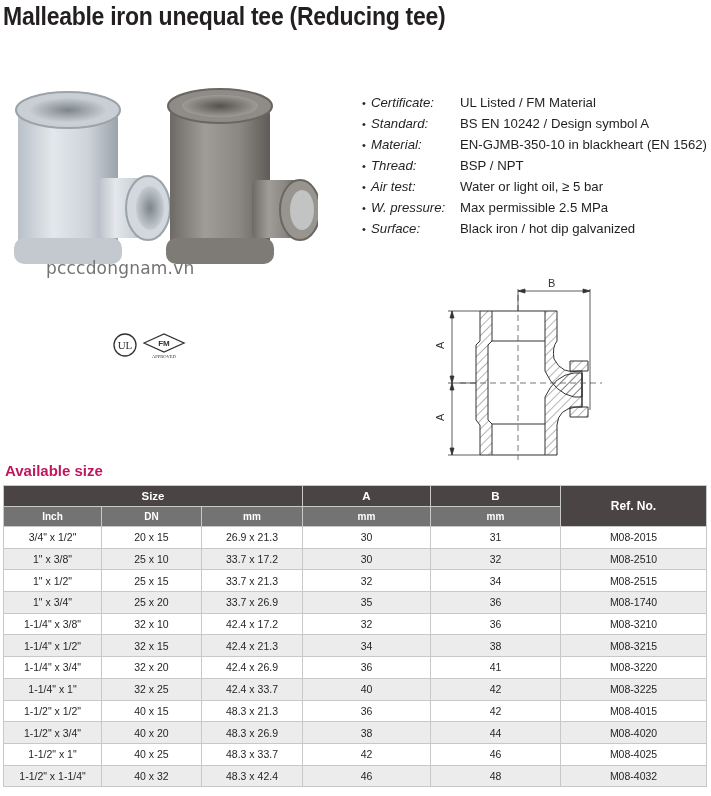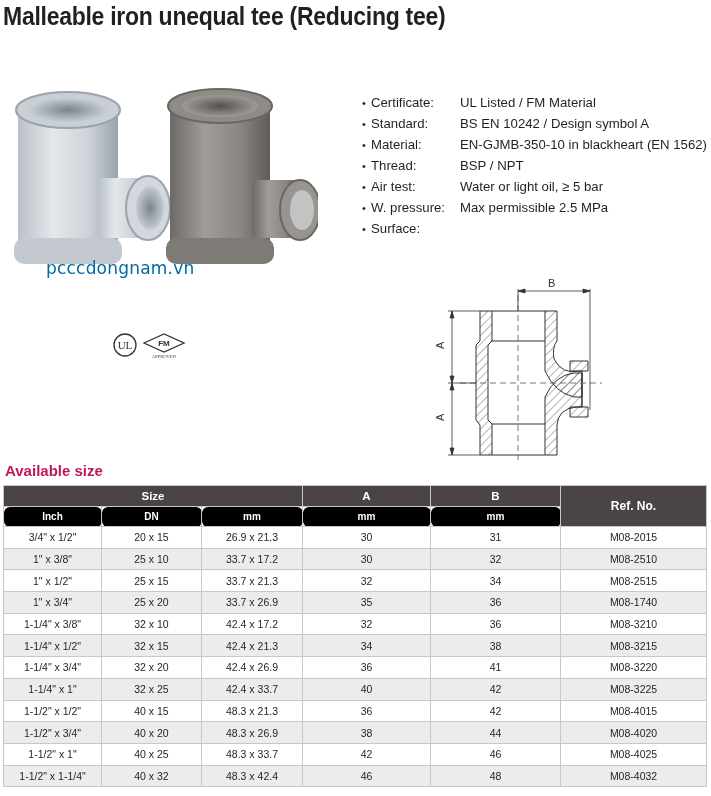--- a/index.html
+++ b/index.html
@@ -9,48 +9,48 @@
     }
     .title {
       position: absolute; left: 3px; top: 2px;
       font-size: 25px; font-weight: bold; letter-spacing: -0.3px;
       color: #231f20; transform: scaleX(0.92); transform-origin: left top;
     }
     
     .photo { position: absolute; left: 8px; top: 88px; width: 310px; height: 200px; }
     .watermark {
       position: absolute; left: 46px; top: 258px; font-size: 17px;
-      color: #0369a1; font-family: "DejaVu Sans", sans-serif; letter-spacing: 0.2px;
+      color: #737373; font-family: "DejaVu Sans", sans-serif; letter-spacing: 0.2px;
     }
     .logos { position: absolute; left: 112px; top: 330px; width: 90px; height: 30px; }
     
     .specs { position: absolute; left: 362px; top: 92px; }
     .spec-row { display: flex; height: 21px; align-items: center; font-size: 13.2px; color: #231f20; }
     .spec-bullet { width: 9px; font-size: 11px; }
-    .spec-label { width: 89px; }
+    .spec-label { width: 89px; font-style: italic; }
     .spec-value { white-space: nowrap; }
     
     .diagram { position: absolute; left: 430px; top: 275px; width: 175px; height: 185px; }
     
     .section-heading {
       position: absolute; left: 5px; top: 462px; font-size: 15px; font-weight: bold; color: #be185d;
     }
     
     .size-table {
       position: absolute; left: 3px; top: 485px; width: 703px;
       border-collapse: collapse; table-layout: fixed;
       font-size: 11px; color: #231f20;
     }
     .size-table th, .size-table td {
       border: 1px solid #c8c8c8; text-align: center; padding: 0;
       overflow: hidden; white-space: nowrap;
     }
     .size-table th { font-weight: bold; color: #ffffff; }
     .hdr-dark { background: #4a4444; height: 21px; font-size: 11.5px; margin-top: 19px; }
-    .hdr-red { background: #000000; height: 20px; font-size: 10px; border-radius: 6px; }
+    .hdr-red { background: #737373; height: 20px; font-size: 10px; }
     .hdr-ref { background: #4a4444; font-size: 12px; margin-top: 10px; }
     .size-table td { height: 21.7px; font-size: 10.5px; }
     .row-even td { background: #ffffff; }
     .row-odd td { background: #ececec; }
   </style>
 </head>
 <body>
 
 <h1 class="title">Malleable iron unequal tee (Reducing tee)</h1>
 
@@ -144,20 +144,21 @@
     <span class="spec-value">Water or light oil, ≥ 5 bar</span>
   </div>
   <div class="spec-row">
     <span class="spec-bullet">•</span>
     <span class="spec-label">W. pressure:</span>
     <span class="spec-value">Max permissible 2.5 MPa</span>
   </div>
   <div class="spec-row">
     <span class="spec-bullet">•</span>
     <span class="spec-label">Surface:</span>
+    <span class="spec-value">Black iron / hot dip galvanized</span>
   </div>
 </div>
 
 <div class="diagram">
   <svg width="175" height="185" viewBox="0 0 175 185">
     <defs>
       <pattern id="hatch" width="6" height="6" patternUnits="userSpaceOnUse" patternTransform="rotate(45)">
         <line x1="0" y1="0" x2="0" y2="6" stroke="#444" stroke-width="0.8"></line>
       </pattern>
     </defs>

